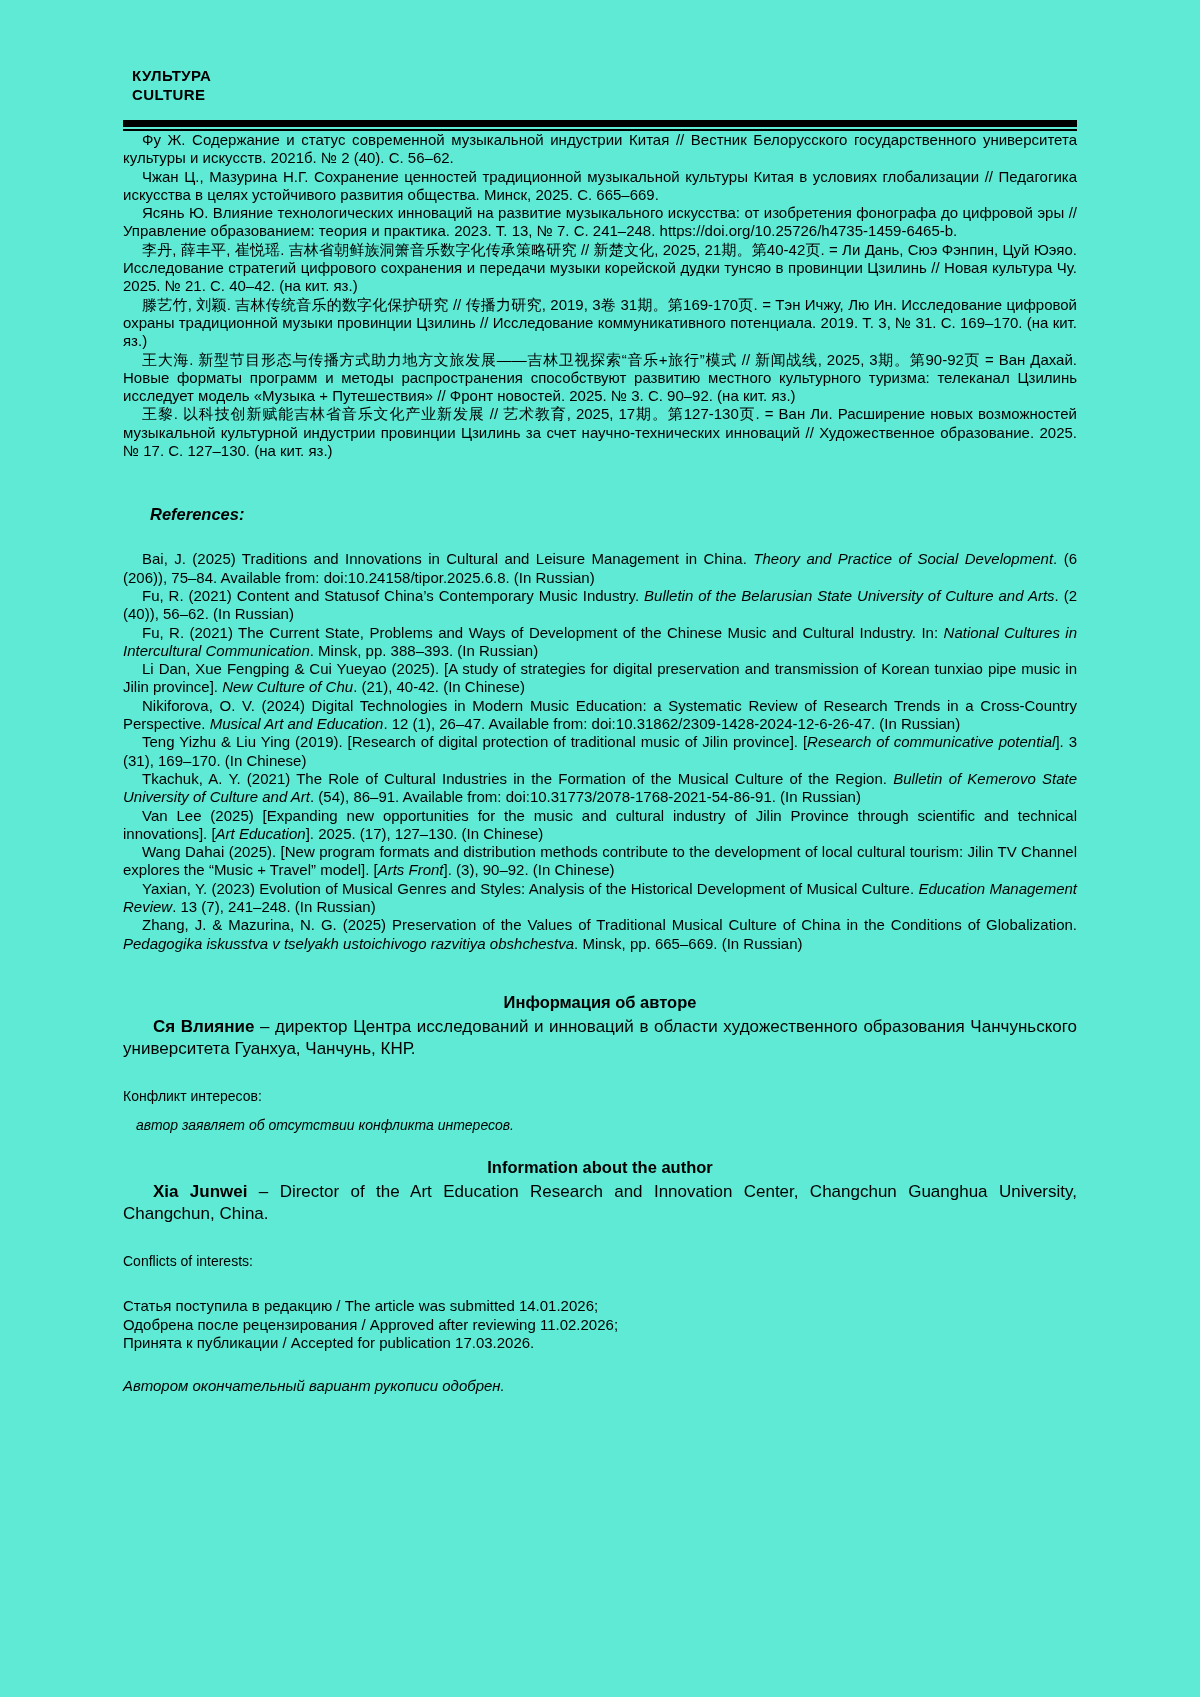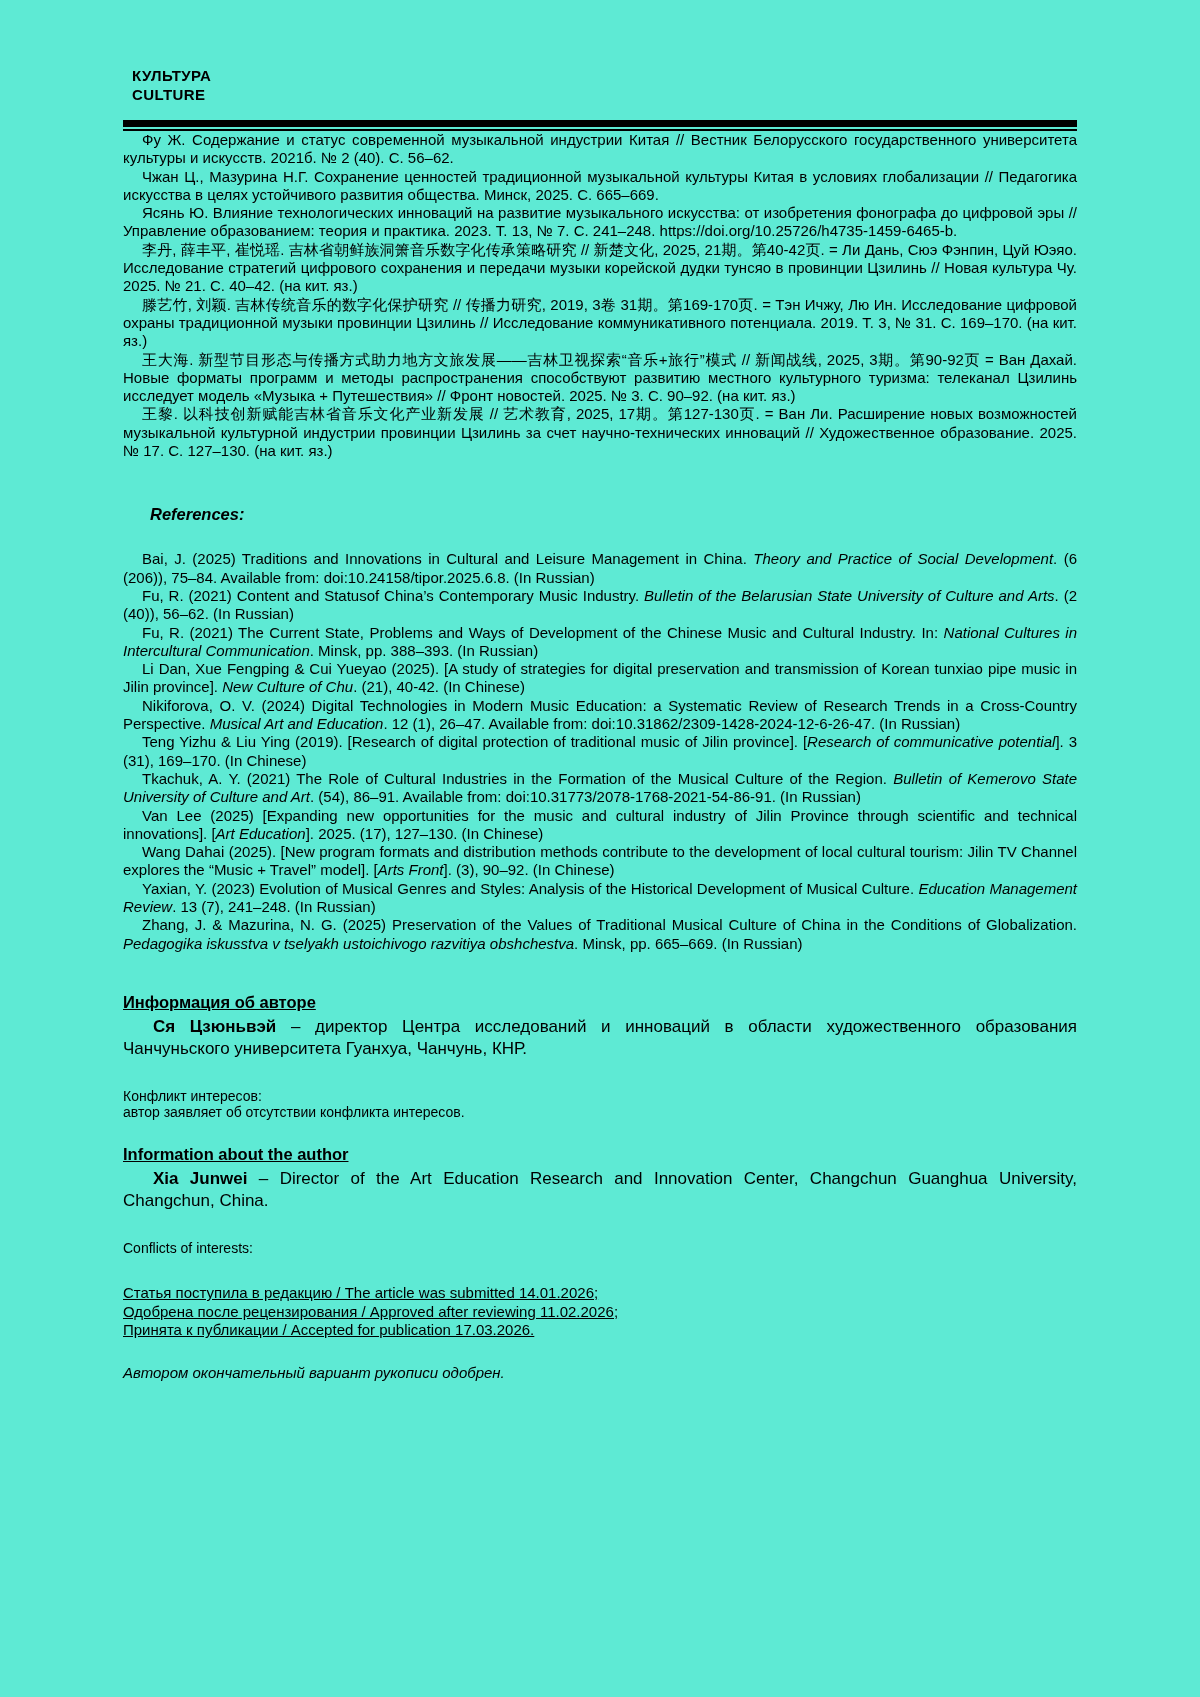--- a/index.html
+++ b/index.html
@@ -30,36 +30,36 @@
     margin: 0;
     font-size: 15px; line-height: 18.3px;
     text-align: justify; text-indent: 19px;
   }
   .references-heading {
     margin: 45px 0 0; padding-left: 27px;
     font-size: 16.5px; font-weight: bold; font-style: italic;
   }
   .ref-wrap { margin-top: 26px; }
   .info-heading {
-    margin: 40px 0 0; text-align: left;
-    font-size: 16.5px; font-weight: bold; text-decoration: underline;
+    margin: 40px 0 0; text-align: center;
+    font-size: 16.5px; font-weight: bold;
   }
   .info-heading.en { margin-top: 24px; }
   .author-info {
     margin: 4px 0 0;
     font-size: 17px; line-height: 22px;
     text-align: justify; text-indent: 30px;
   }
   .conflict-label {
     margin: 28px 0 0;
     font-size: 14px; font-weight: normal; line-height: 16.5px;
   }
-  .conflict-text { margin: 0; font-size: 14px; line-height: 16.5px; }
+  .conflict-text { margin: 13px; font-size: 14px; line-height: 16.5px; font-style: italic; }
   .dates-wrap { margin-top: 28px; }
-  .date-line { margin: 0; font-size: 15px; line-height: 18.4px; text-decoration: underline; }
+  .date-line { margin: 0; font-size: 15px; line-height: 18.4px; }
   .final-note { margin: 24px 0 0; font-size: 15px; line-height: 18.4px; font-style: italic; }
 </style>
 </head>
 <body>
 
 <div class="page">
 
   <div class="running-head">
     <div>КУЛЬТУРА</div>
     <div>CULTURE</div>
@@ -87,21 +87,21 @@
       <p class="bib"><span>Nikiforova, O. V. (2024) Digital Technologies in Modern Music Education: a Systematic Review of Research Trends in a Cross-Country Perspective. </span><i>Musical Art and Education</i><span>. 12 (1), 26–47. Available from: doi:10.31862/2309-1428-2024-12-6-26-47. (In Russian)</span></p>
       <p class="bib"><span>Teng Yizhu &amp; Liu Ying (2019). [Research of digital protection of traditional music of Jilin province]. [</span><i>Research of communicative potential</i><span>]. 3 (31), 169–170. (In Chinese)</span></p>
       <p class="bib"><span>Tkachuk, A. Y. (2021) The Role of Cultural Industries in the Formation of the Musical Culture of the Region. </span><i>Bulletin of Kemerovo State University of Culture and Art</i><span>. (54), 86–91. Available from: doi:10.31773/2078-1768-2021-54-86-91. (In Russian)</span></p>
       <p class="bib"><span>Van Lee (2025) [Expanding new opportunities for the music and cultural industry of Jilin Province through scientific and technical innovations]. [</span><i>Art Education</i><span>]. 2025. (17), 127–130. (In Chinese)</span></p>
       <p class="bib"><span>Wang Dahai (2025). [New program formats and distribution methods contribute to the development of local cultural tourism: Jilin TV Channel explores the “Music + Travel” model]. [</span><i>Arts Front</i><span>]. (3), 90–92. (In Chinese)</span></p>
       <p class="bib"><span>Yaxian, Y. (2023) Evolution of Musical Genres and Styles: Analysis of the Historical Development of Musical Culture. </span><i>Education Management Review</i><span>. 13 (7), 241–248. (In Russian)</span></p>
       <p class="bib"><span>Zhang, J. &amp; Mazurina, N. G. (2025) Preservation of the Values of Traditional Musical Culture of China in the Conditions of Globalization. </span><i>Pedagogika iskusstva v tselyakh ustoichivogo razvitiya obshchestva</i><span>. Minsk, pp. 665–669. (In Russian)</span></p>
     </div>
 
   <h3 class="info-heading">Информация об авторе</h3>
-  <p class="author-info"><b>Ся Цзюньвэй</b><span> – директор Центра исследований и инноваций в области художественного образования Чанчуньского университета Гуанхуа, Чанчунь, КНР.</span></p>
+  <p class="author-info"><b>Ся Влияние</b><span> – директор Центра исследований и инноваций в области художественного образования Чанчуньского университета Гуанхуа, Чанчунь, КНР.</span></p>
 
   <p class="conflict-label">Конфликт интересов:</p>
   <p class="conflict-text">автор заявляет об отсутствии конфликта интересов.</p>
 
   <h3 class="info-heading en">Information about the author</h3>
   <p class="author-info"><b>Xia Junwei</b><span> – Director of the Art Education Research and Innovation Center, Changchun Guanghua University, Changchun, China.</span></p>
 
   <p class="conflict-label">Conflicts of interests:</p>
 
   <div class="dates-wrap">

